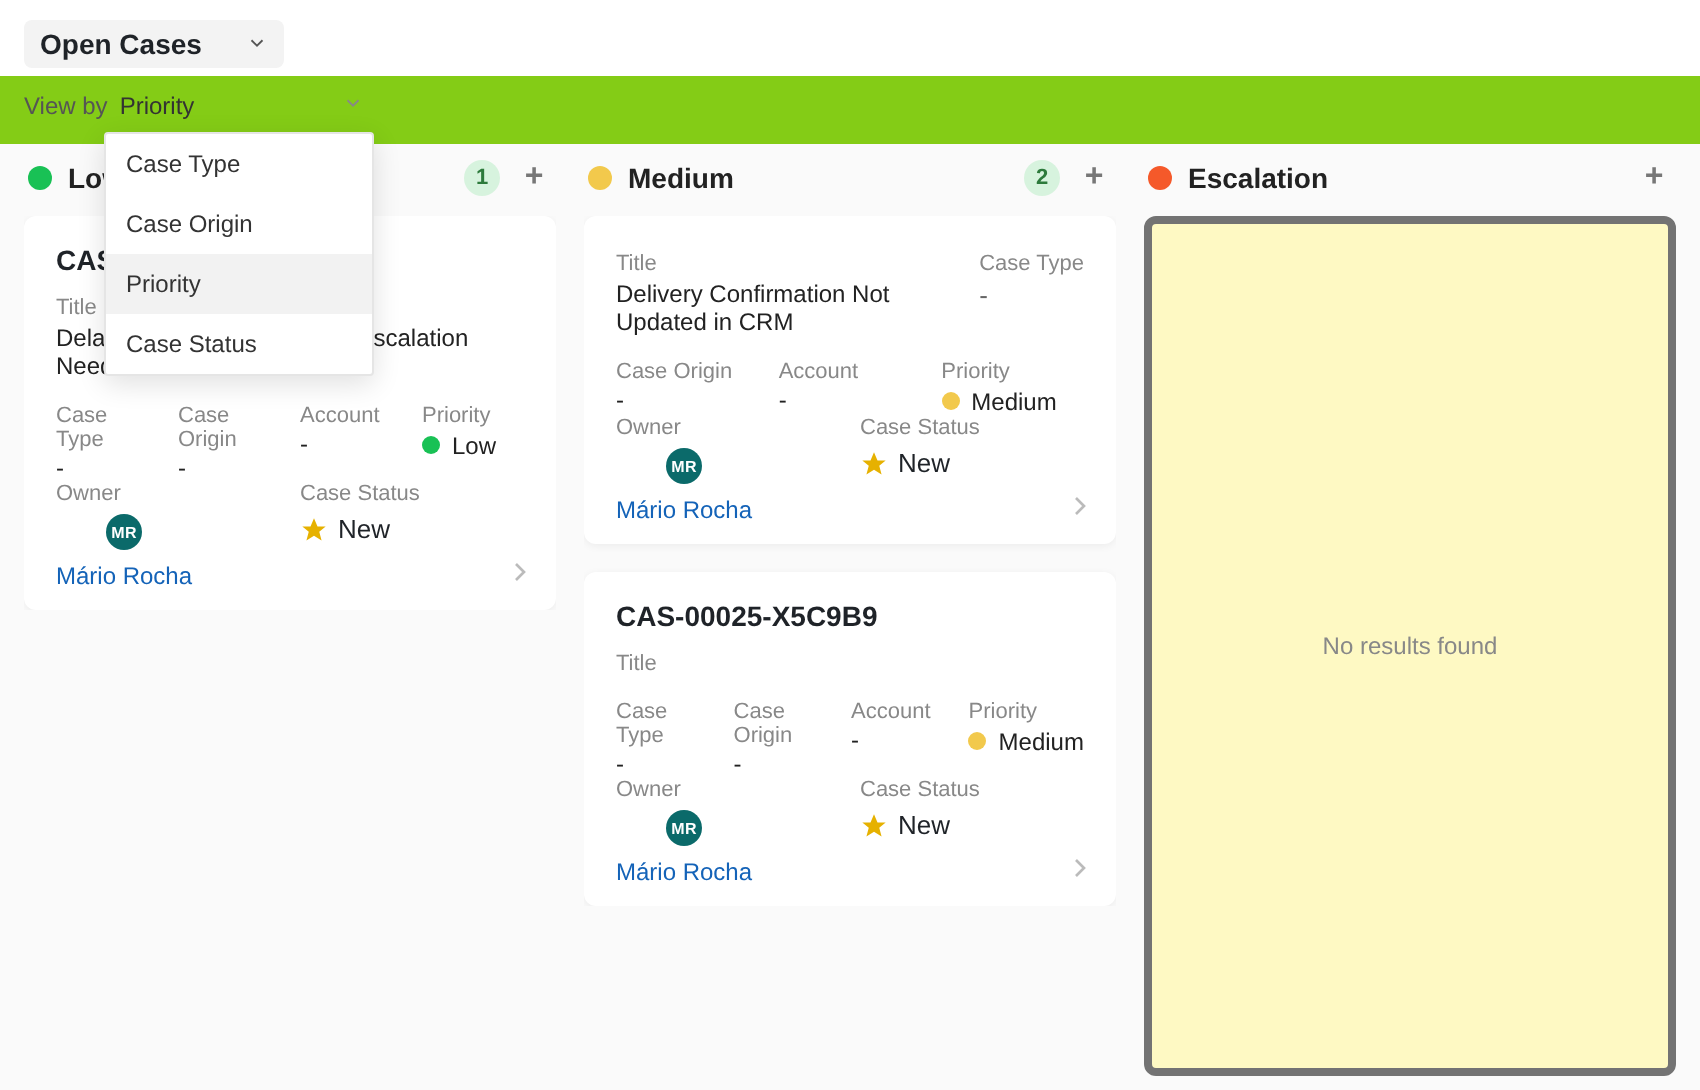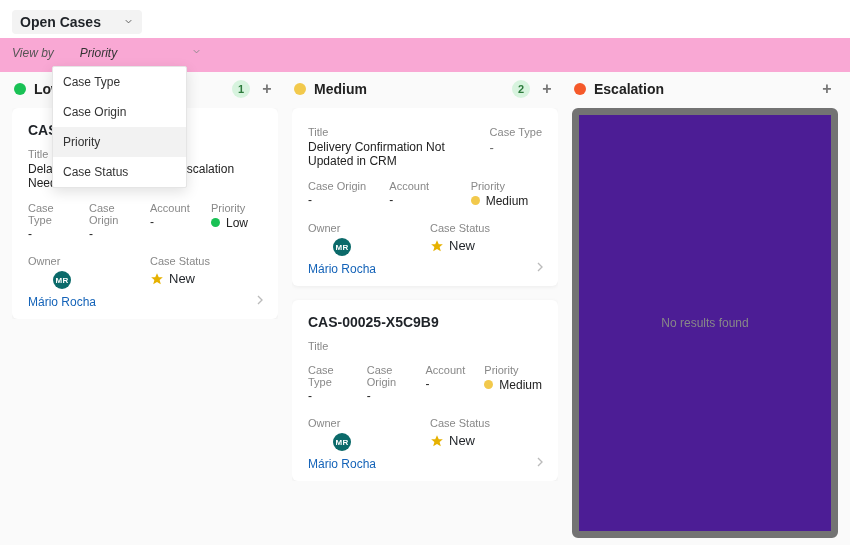--- a/index.html
+++ b/index.html
@@ -29,26 +29,25 @@
     border-radius: 4px;
     font-size: 14px;
     font-weight: 600;
     cursor: pointer;
   }
 
   .viewby-row {
     padding: 6px 12px 10px 12px;
     display: flex;
     align-items: center;
-    gap: 22px;
+    gap: 2px;
     font-size: 12px;
     position: relative;
     z-index: 5;
-    background: #f9a8d4;
-    font-style: italic;
+    background: #84cc16;
   }
   .viewby-label { color: #555; }
   .viewby-select {
     width: 130px;
     display: flex;
     align-items: center;
     justify-content: space-between;
     color: #333;
     cursor: pointer;
     padding: 2px 4px;
@@ -140,21 +139,20 @@
   .row-grid-3 {
     display: grid;
     grid-template-columns: repeat(3, 1fr);
     gap: 6px 10px;
     margin-top: 12px;
   }
 
   .owner-row {
     display: grid;
     grid-template-columns: 1fr 1fr;
-    margin-top: 14px;
     gap: 10px;
   }
   .owner-val { display: inline-flex; align-items: center; gap: 6px; margin-top: 2px; flex-direction: column;}
   .avatar {
     width: 18px; height: 18px; border-radius: 50%;
     background: #0b6a6a; color: #fff;
     display: inline-flex; align-items: center; justify-content: center;
     font-size: 8px; font-weight: 700; letter-spacing: 0.2px;
   }
   .owner-name { color: #1463b8; font-size: 12px; }
@@ -165,22 +163,22 @@
   }
   .card-chevron {
     position: absolute; right: 10px; bottom: 8px;
     color: #bbb; cursor: pointer;
   }
 
   .priority-chip { display: inline-flex; align-items: center; gap: 6px; }
   .p-dot { width: 9px; height: 9px; border-radius: 50%; }
 
   .empty {
-    background: #4c1d95;
-    border: 7px solid #737373;
+    background: #fef9c3;
+    border: 4px solid #737373;
     border-radius: 6px;
     flex: 1;
     display: flex;
     align-items: center;
     justify-content: center;
     color: #888;
     font-size: 12px;
     min-height: 430px;
   }
 

